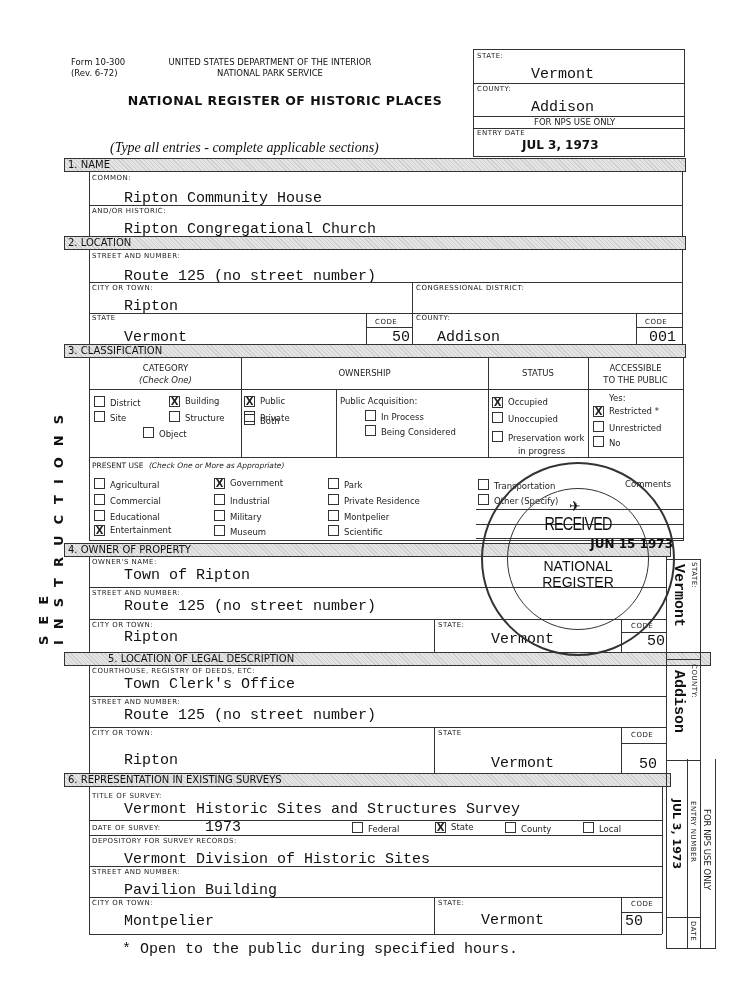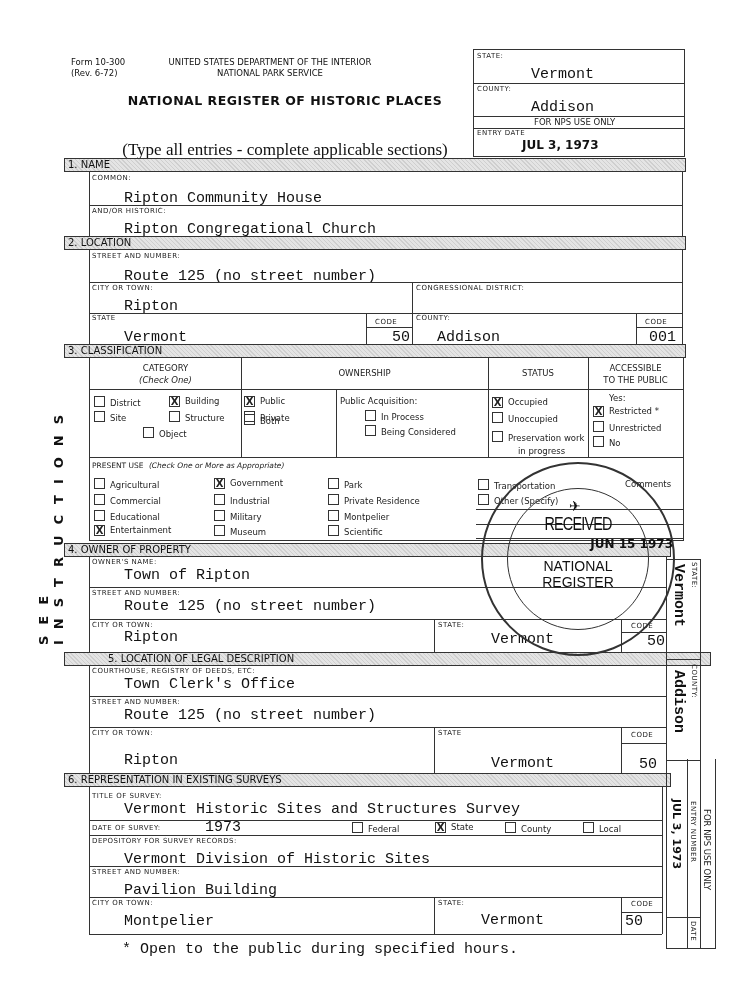--- a/index.html
+++ b/index.html
@@ -29,21 +29,21 @@
   <div>Form 10-300</div>
   <div>(Rev. 6-72)</div>
 </div>
 <div class="abs hdr" style="left:130px;top:57px;width:280px;text-align:center;font-size:8.5px;line-height:11px;">
   <div>UNITED STATES DEPARTMENT OF THE INTERIOR</div>
   <div>NATIONAL PARK SERVICE</div>
 </div>
 <div class="abs hdr" style="left:110px;top:92px;width:350px;text-align:center;font-size:12.5px;font-weight:bold;line-height:17px;letter-spacing:0.5px;">
   <div>NATIONAL REGISTER OF HISTORIC PLACES</div>
 </div>
-<div class="abs" style="left:110px;top:140px;width:350px;text-align:center;font-family:'Liberation Serif',serif;font-size:17px;">(Type all entries -  complete applicable sections)</div>
+<div class="abs" style="left:110px;top:140px;width:350px;text-align:left;font-family:'Liberation Serif',serif;font-style:italic;font-size:14px;">(Type all entries -  complete applicable sections)</div>
 
 <div class="abs" style="left:473px;top:49px;width:210px;height:106px;border:1px solid #333;">
   <div class="abs lbl" style="left:3px;top:2px;">STATE:</div>
   <div class="abs tw" style="left:57px;top:16px;">Vermont</div>
   <div class="hl" style="left:0;top:33px;width:210px;"></div>
   <div class="abs lbl" style="left:3px;top:35px;">COUNTY:</div>
   <div class="abs tw" style="left:57px;top:49px;">Addison</div>
   <div class="hl" style="left:0;top:66px;width:210px;"></div>
   <div class="abs small" style="left:60px;top:67px;font-size:8.5px;">FOR NPS USE ONLY</div>
   <div class="hl" style="left:0;top:78px;width:210px;"></div>

